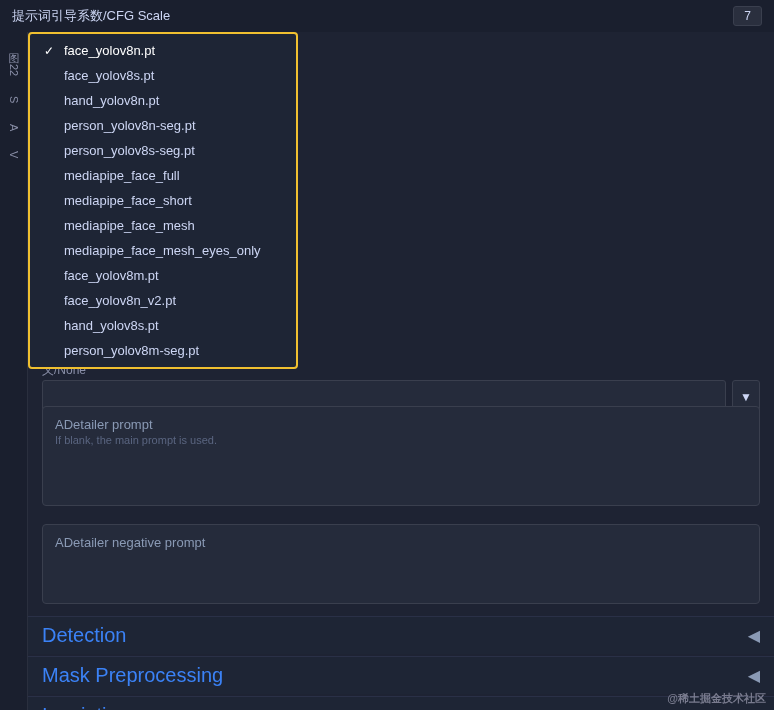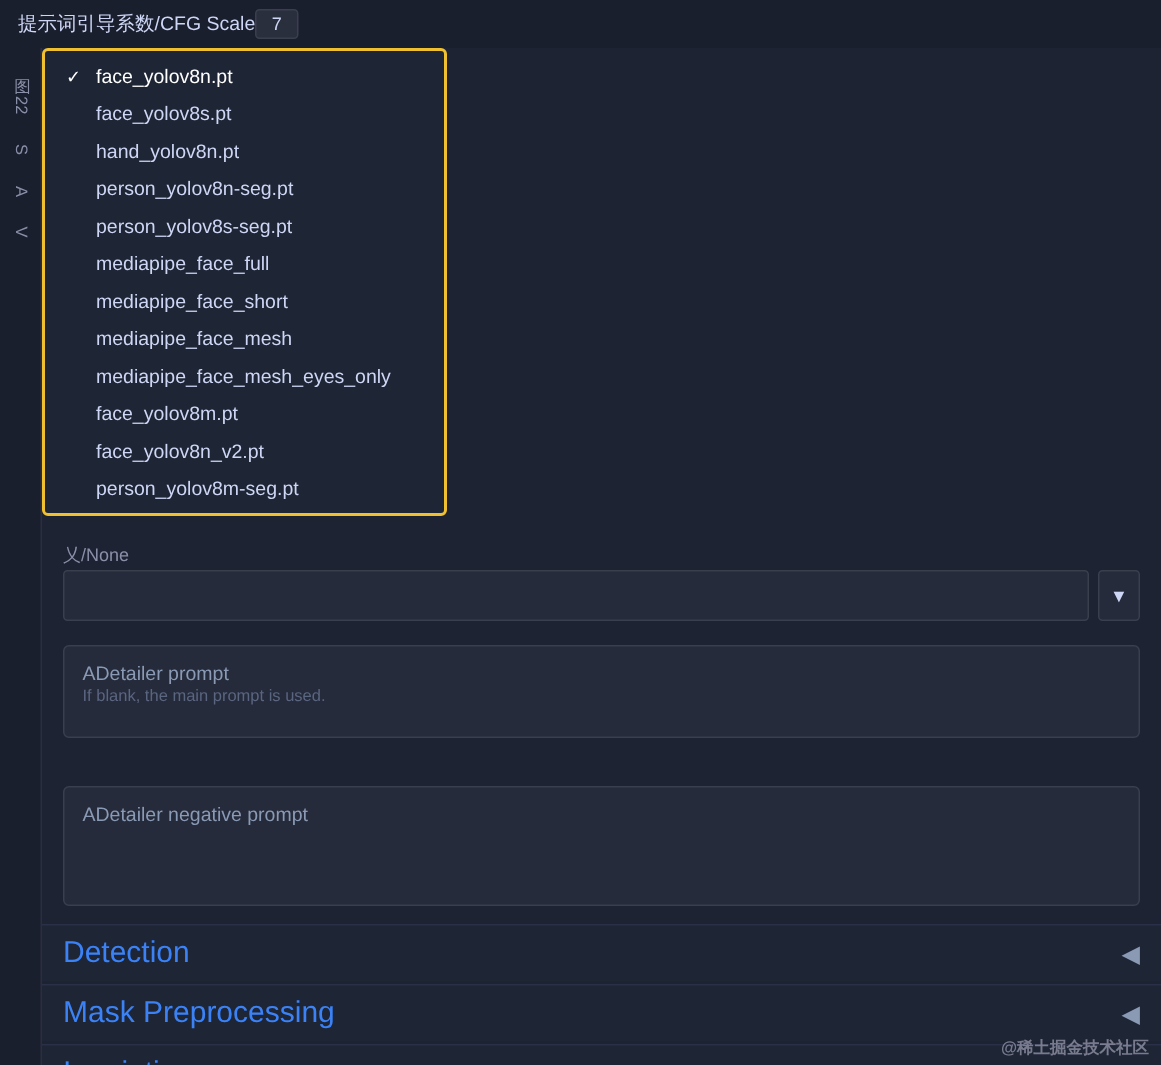--- a/index.html
+++ b/index.html
@@ -12,20 +12,21 @@
       overflow: hidden;
       position: relative;
     }
 
     
     .top-bar {
       background: #1a1f2e;
       padding: 16px 12px;
       display: flex;
       align-items: center;
+      justify-content: space-between;
       border-bottom: 1px solid #2a2f3e;
       height: 32px;
     }
     .top-bar-title {
       font-size: 13px;
       color: #cdd6f4;
     }
     .top-bar-number {
       background: #2a2f3e;
       color: #cdd6f4;
@@ -149,22 +150,22 @@
     .prompt-box {
       position: absolute;
       left: 14px;
       right: 14px;
       background: #252b3b;
       border: 1px solid #3a3f4e;
       border-radius: 4px;
       padding: 10px 12px;
     }
     .prompt-box-1 {
-      top: 398px;
-      height: 62px;
+      top: 374px;
+      height: 100px;
     }
     .prompt-box-2 {
       top: 492px;
       height: 80px;
     }
     .prompt-label {
       font-size: 13px;
       color: #8a9ab5;
       display: block;
     }
@@ -275,20 +276,24 @@
       <div class="dropdown-item">
         <span class="checkmark"> </span>
         <span>face_yolov8m.pt</span>
       </div>
       <div class="dropdown-item">
         <span class="checkmark"> </span>
         <span>face_yolov8n_v2.pt</span>
       </div>
       <div class="dropdown-item">
         <span class="checkmark"> </span>
+        <span>hand_yolov8s.pt</span>
+      </div>
+      <div class="dropdown-item">
+        <span class="checkmark"> </span>
         <span>person_yolov8m-seg.pt</span>
       </div>
     </div>
 
   <div class="none-label">乂/None</div>
 
   <div class="input-row">
     <input class="text-input" type="text" value="" style="">
     <div class="dropdown-arrow-btn">▼</div>
   </div>

